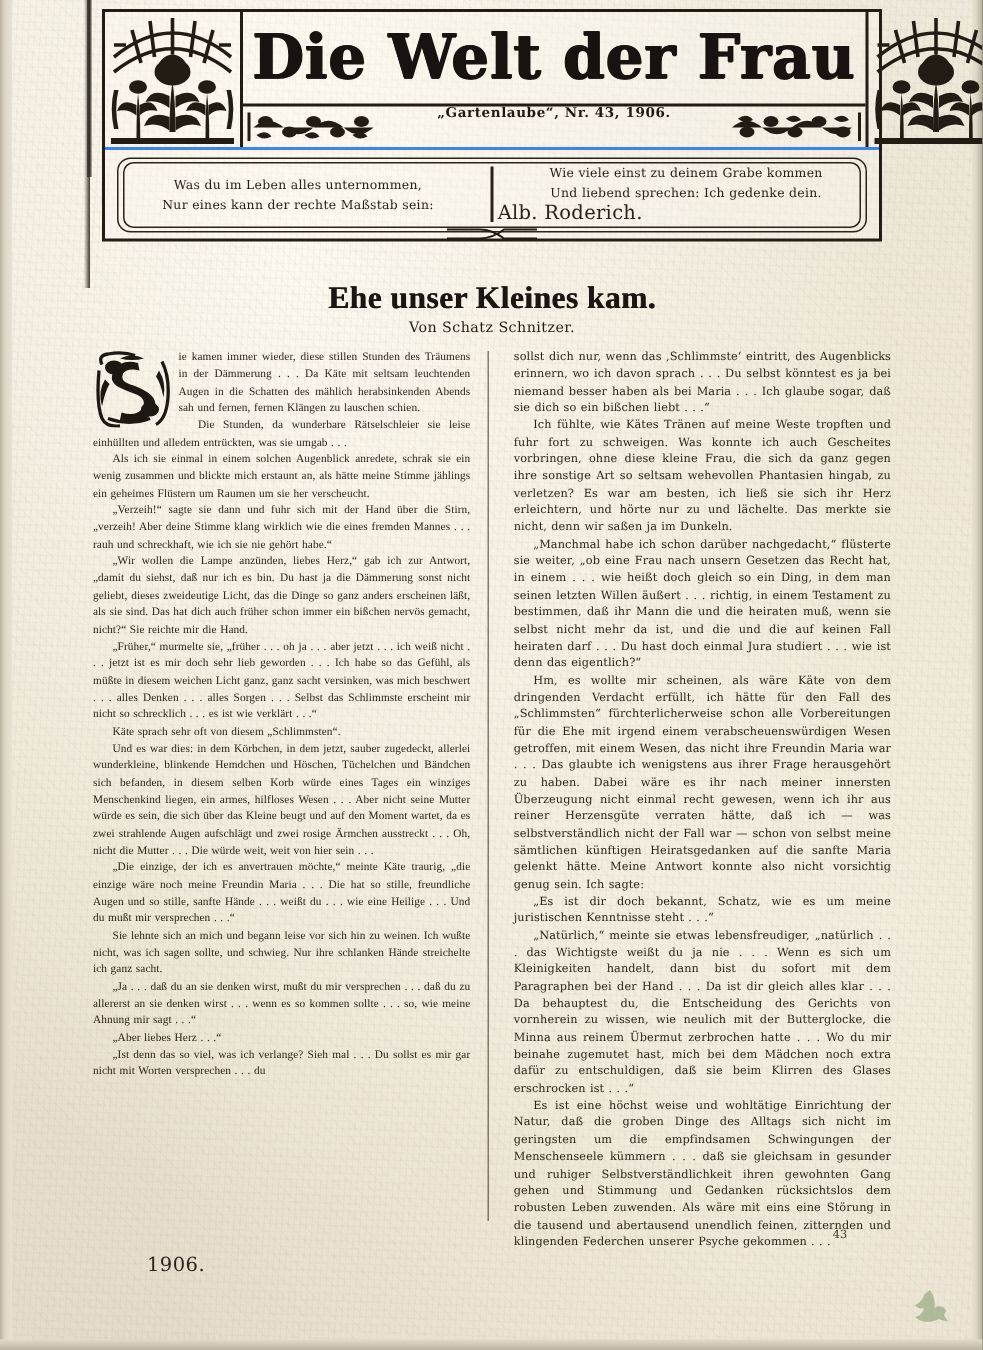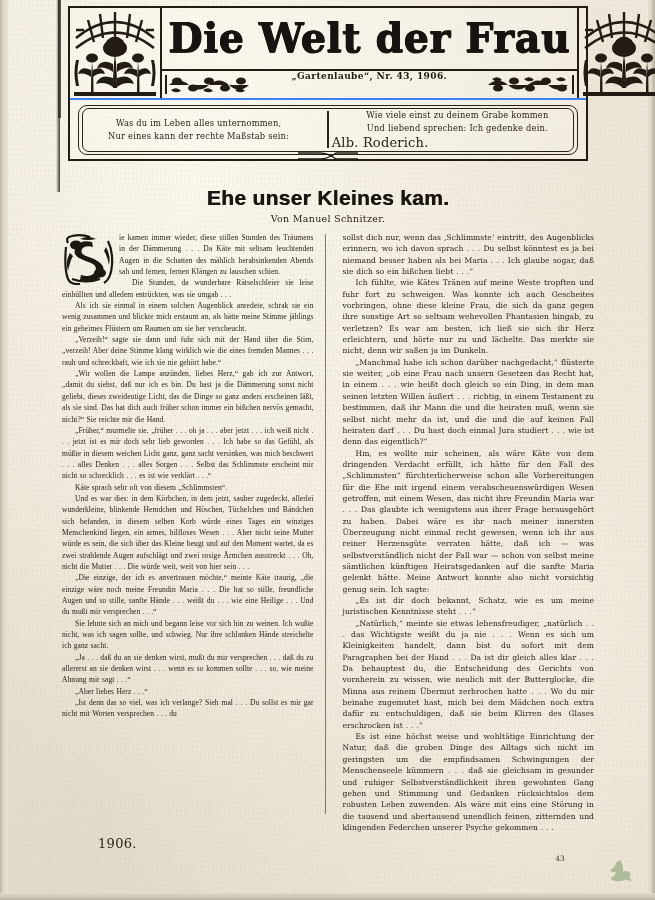--- a/index.html
+++ b/index.html
@@ -198,21 +198,21 @@
     bottom: -3px;
     width: 60px; height: 12px;
   }
 
   
   .article-title {
     position: absolute;
     left: 68px; top: 186px;
     width: 520px;
     text-align: center;
-    font-family: Liberation Sans, sans-serif;
+    font-family: Liberation Serif, serif;
     font-weight: 700;
     font-size: 21px;
     color: #1b1611;
     letter-spacing: 0.3px;
     text-shadow: 0.4px 0 0 #1b1611;
   }
   .article-byline {
     position: absolute;
     left: 68px; top: 213px;
     width: 520px;
@@ -266,21 +266,21 @@
   
   .foot-left {
     position: absolute;
     left: 98px; top: 836px;
     font-size: 13px;
     color: #2c241a;
     letter-spacing: .3px;
   }
   .foot-right {
     position: absolute;
-    left: 540px; top: 854px;
+    left: 540px; top: 818px;
     width: 40px;
     text-align: center;
     font-size: 7.5px;
     color: #39301f;
   }
 </style>
 </head>
 <body>
 
 <div class="page">
@@ -412,21 +412,21 @@
       <svg class="knot" viewBox="0 0 60 12">
         <g stroke="#221c15" stroke-width="1.3" fill="none">
           <path d="M0 3 L22 3 q8 0 16 6 L60 9"></path>
           <path d="M0 9 L22 9 q8 0 16 -6 L60 3"></path>
         </g>
       </svg>
     </div>
   </div>
 
   <div class="article-title">Ehe unser Kleines kam.</div>
-  <div class="article-byline">Von Manuel Schnitzer.</div>
+  <div class="article-byline">Von Schatz Schnitzer.</div>
 
   <div class="columns">
     <div class="col left">
       <svg class="dropcap" viewBox="0 0 52 52">
         <g fill="none" stroke="#1d1812" stroke-width="2.2">
           <path d="M6 10 q-3 -6 4 -7 q10 -2 18 1"></path>
           <path d="M4 14 q-2 22 2 32 q3 6 12 5"></path>
           <path d="M46 8 q5 10 4 24 q-1 14 -8 18"></path>
           <path d="M10 46 q14 5 28 0"></path>
         </g>

